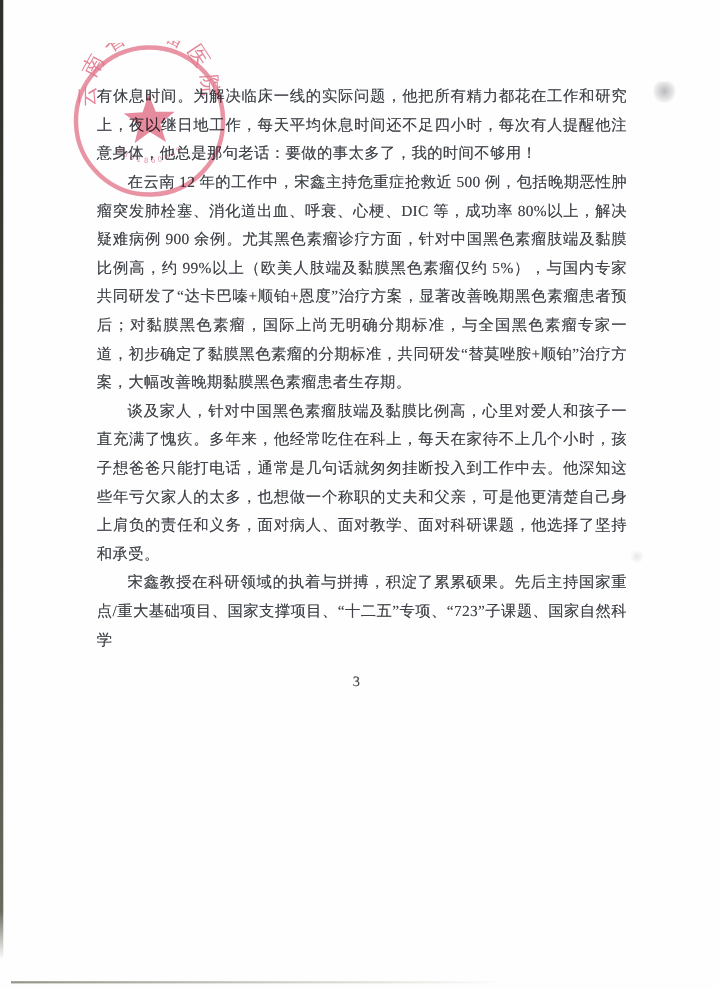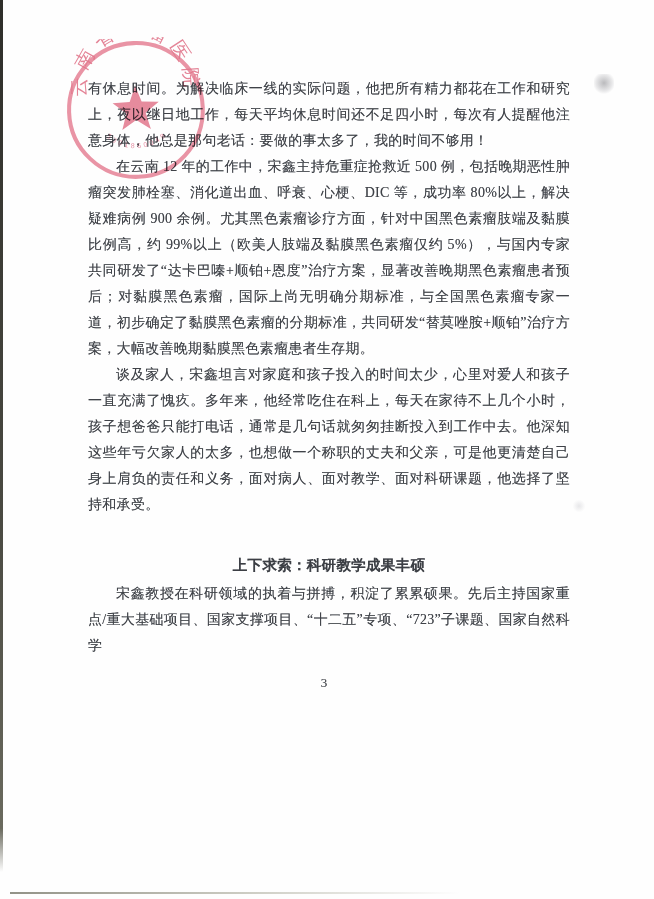--- a/index.html
+++ b/index.html
@@ -74,22 +74,21 @@
 <div class="page">
 
   <div class="edge-left"></div>
   <div class="edge-bottom"></div>
   <div class="smudge-a"></div>
   <div class="smudge-b"></div>
 
   <div class="content">
     <p class="p1">有休息时间。为解决临床一线的实际问题，他把所有精力都花在工作和研究上，夜以继日地工作，每天平均休息时间还不足四小时，每次有人提醒他注意身体，他总是那句老话：要做的事太多了，我的时间不够用！</p>
     <p class="indent p2">在云南 12 年的工作中，宋鑫主持危重症抢救近 500 例，包括晚期恶性肿瘤突发肺栓塞、消化道出血、呼衰、心梗、DIC 等，成功率 80%以上，解决疑难病例 900 余例。尤其黑色素瘤诊疗方面，针对中国黑色素瘤肢端及黏膜比例高，约 99%以上（欧美人肢端及黏膜黑色素瘤仅约 5%），与国内专家共同研发了“达卡巴嗪+顺铂+恩度”治疗方案，显著改善晚期黑色素瘤患者预后；对黏膜黑色素瘤，国际上尚无明确分期标准，与全国黑色素瘤专家一道，初步确定了黏膜黑色素瘤的分期标准，共同研发“替莫唑胺+顺铂”治疗方案，大幅改善晚期黏膜黑色素瘤患者生存期。</p>
-    <p class="indent p4">谈及家人，宋鑫坦言对家庭和孩子投入的时间太少，心里对爱人和孩子一直充满了愧疚。多年来，他经常吃住在科上，每天在家待不上几个小时，孩子想爸爸只能打电话，通常是几句话就匆匆挂断投入到工作中去。他深知这些年亏欠家人的太多，也想做一个称职的丈夫和父亲，可是他更清楚自己身上肩负的责任和义务，面对病人、面对教学、面对科研课题，他选择了坚持和承受。</p>
-    <h2 class="section-heading">上下求索：科研教学成果丰硕</h2>
+    <p class="indent p4">谈及家人，针对中国黑色素瘤肢端及黏膜比例高，心里对爱人和孩子一直充满了愧疚。多年来，他经常吃住在科上，每天在家待不上几个小时，孩子想爸爸只能打电话，通常是几句话就匆匆挂断投入到工作中去。他深知这些年亏欠家人的太多，也想做一个称职的丈夫和父亲，可是他更清楚自己身上肩负的责任和义务，面对病人、面对教学、面对科研课题，他选择了坚持和承受。</p>
     <p class="indent p5">宋鑫教授在科研领域的执着与拼搏，积淀了累累硕果。先后主持国家重点/重大基础项目、国家支撑项目、“十二五”专项、“723”子课题、国家自然科学</p>
     <div class="page-number">3</div>
   </div>
 
   <div class="stamp">
     <svg width="152" height="148" viewBox="0 0 150 146" xmlns="http://www.w3.org/2000/svg">
       <defs>
         <path id="arcTop" d="M 27.7,58.3 A 49,49 0 1 1 122.3,58.3" fill="none"></path>
         <path id="arcBottom" d="M 36,85 A 44,44 0 0 0 114,85" fill="none"></path>
       </defs>

